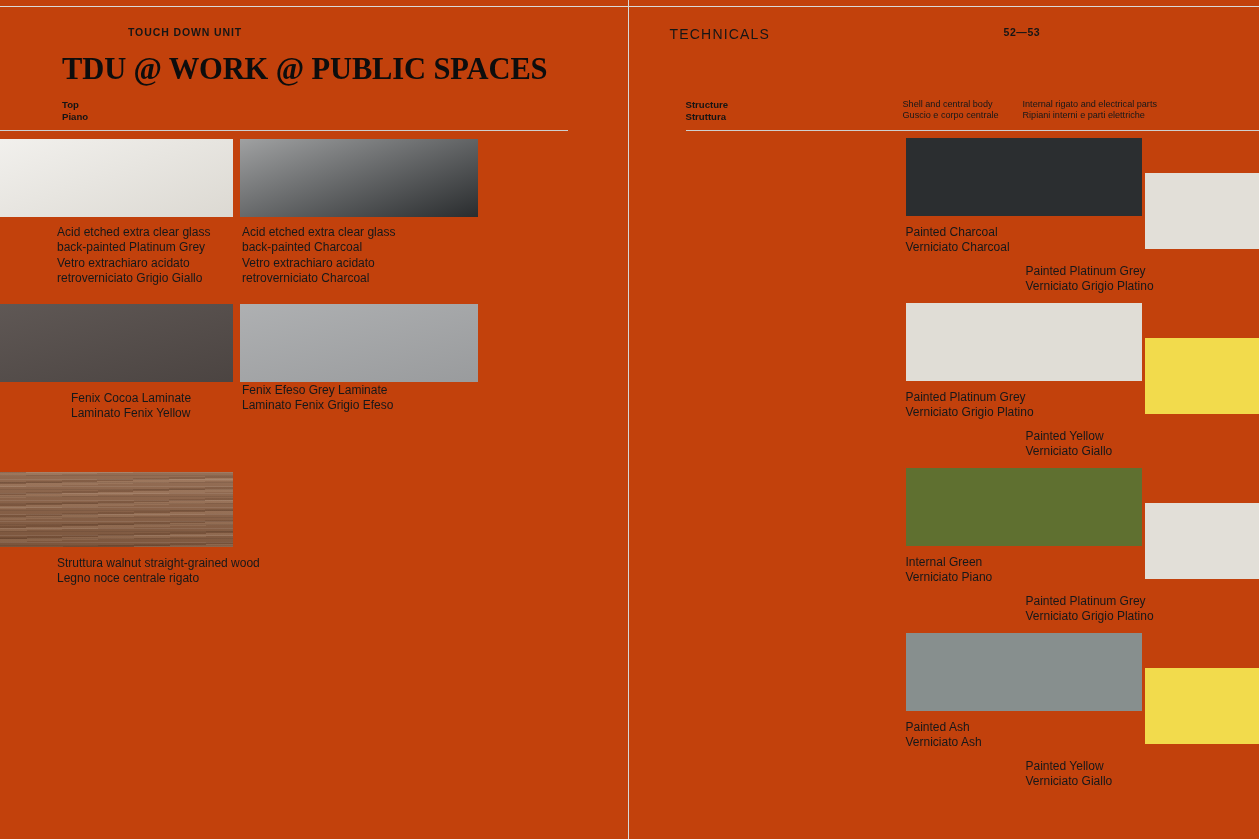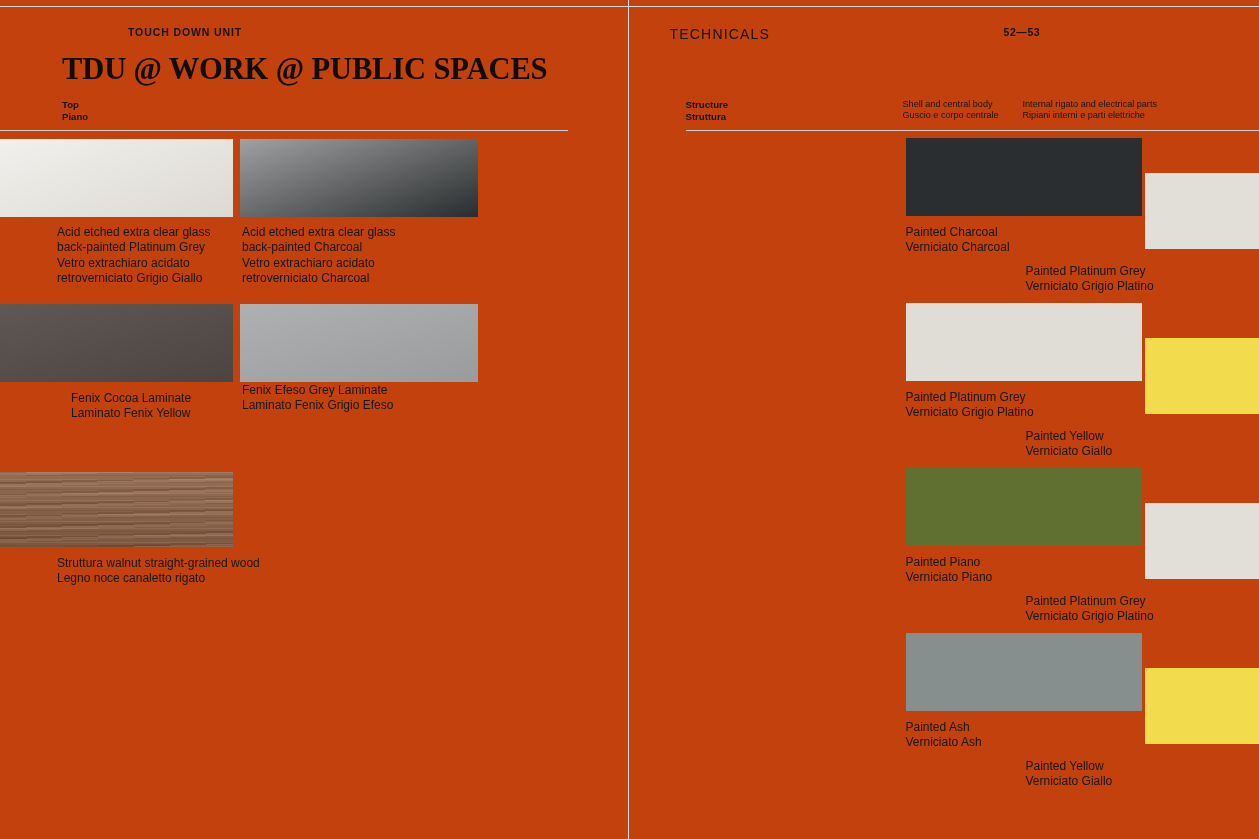--- a/index.html
+++ b/index.html
@@ -145,21 +145,21 @@
     <div class="caption" style="left:242px;top:383px;">
       <div>Fenix Efeso Grey Laminate</div>
       <div>Laminato Fenix Grigio Efeso</div>
     </div>
 
     <div class="swatch" style="left:-28px;top:472px;width:261px;height:75px;">
       <div class="chip wood"></div>
     </div>
     <div class="caption" style="left:57px;top:556px;">
       <div>Struttura walnut straight-grained wood</div>
-      <div>Legno noce canaletto rigato</div>
+      <div>Legno noce centrale rigato</div>
     </div>
   </div>
 
   <div class="page page-right">
     <div class="top-rule"></div>
 
     <div class="r-eyebrow">TECHNICALS</div>
 
     <div class="folio">52—53</div>
 
@@ -210,21 +210,21 @@
       <div>Verniciato Giallo</div>
     </div>
 
     <div class="swatch" style="left:516px;top:503px;width:200px;height:76px;">
       <div class="chip" style="background-color:#e2dfd8;"></div>
     </div>
     <div class="swatch" style="left:277px;top:468px;width:236px;height:78px;">
       <div class="chip" style="background-color:#5f7030;"></div>
     </div>
     <div class="caption" style="left:277px;top:555px;">
-      <div>Painted Piano</div>
+      <div>Internal Green</div>
       <div>Verniciato Piano</div>
     </div>
     <div class="caption" style="left:397px;top:594px;">
       <div>Painted Platinum Grey</div>
       <div>Verniciato Grigio Platino</div>
     </div>
 
     <div class="swatch" style="left:516px;top:668px;width:200px;height:76px;">
       <div class="chip" style="background-color:#f2db4c;"></div>
     </div>

